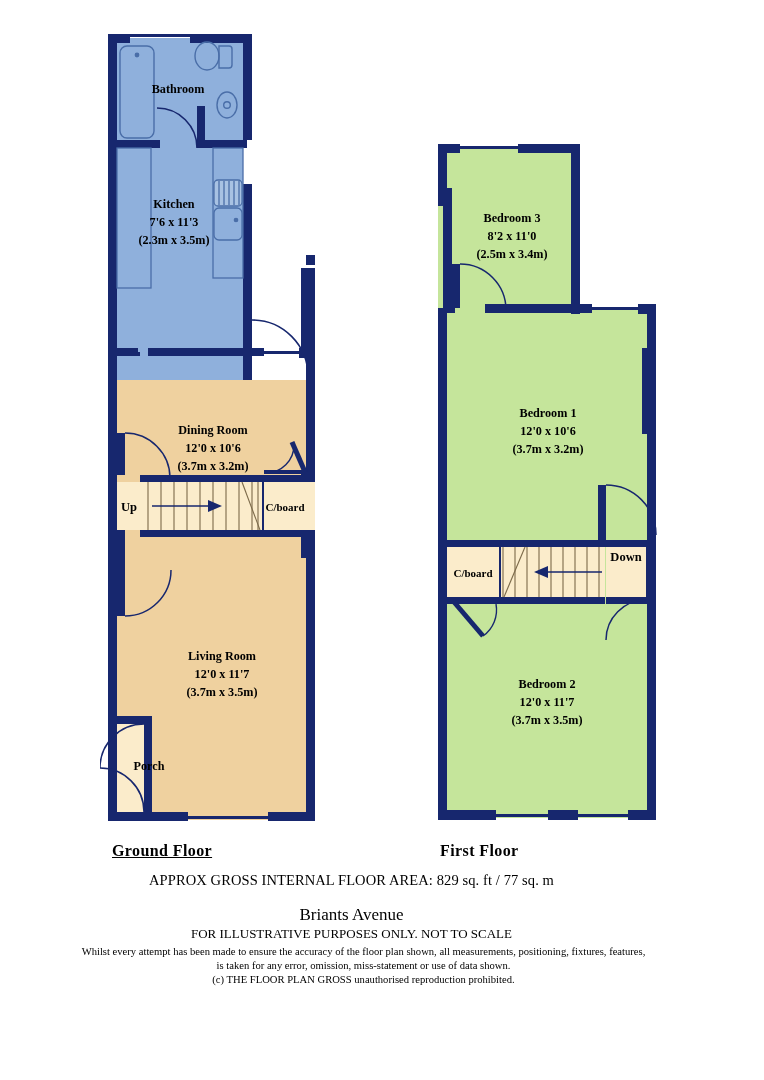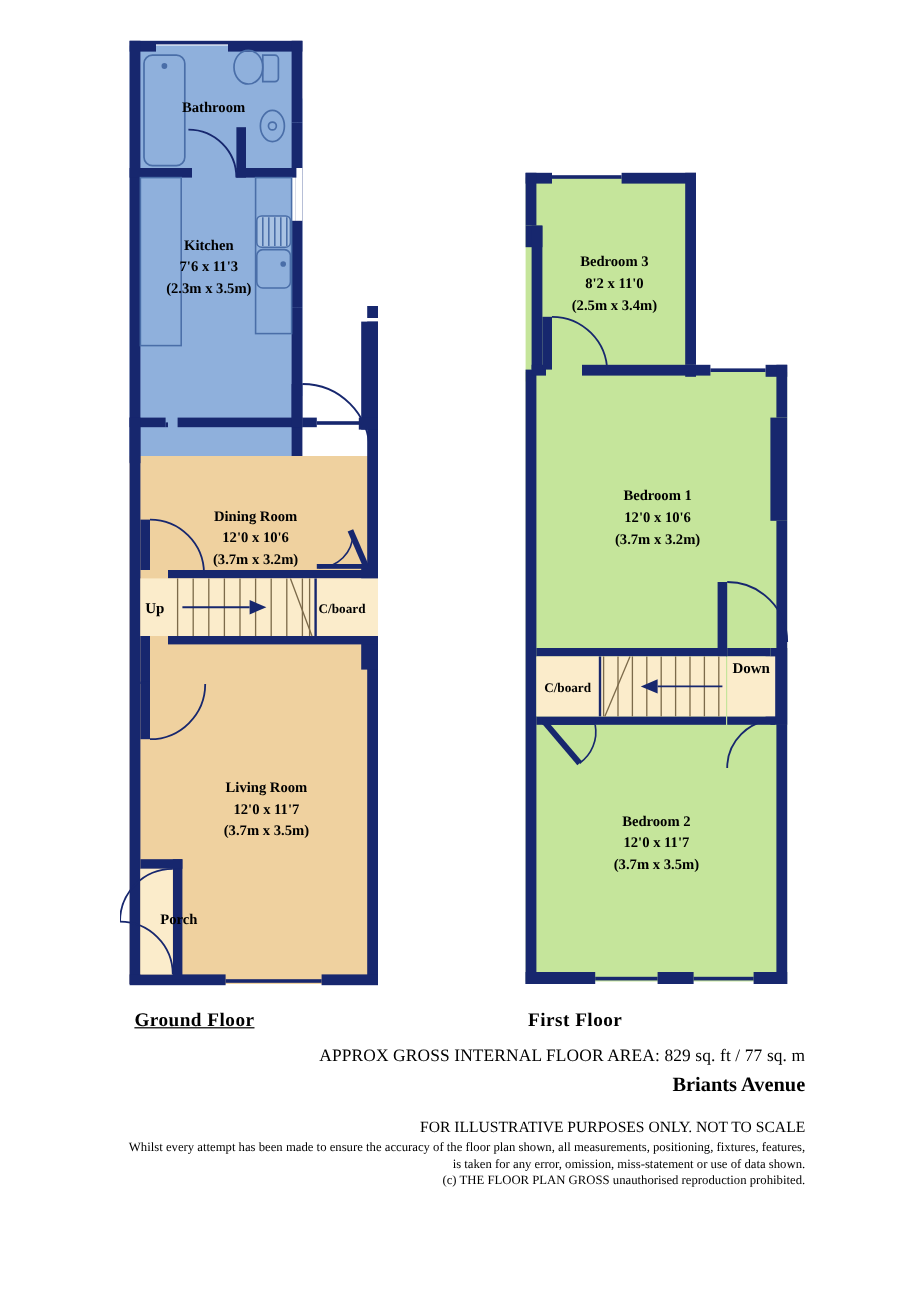--- a/index.html
+++ b/index.html
@@ -3,24 +3,24 @@
 <meta charset="utf-8">
 <style>
   html,body{margin:0;padding:0;background:#ffffff;}
   body{width:764px;height:1080px;position:relative;overflow:hidden;
        font-family:"Liberation Serif","DejaVu Serif",serif;color:#000;}
   #plan-stage{position:absolute;left:0;top:0;width:764px;height:1080px;}
   svg.floor{position:absolute;}
   .floor-label{position:absolute;font-weight:bold;font-size:16px;letter-spacing:.4px;}
   #ground-floor-label{left:112px;top:842px;text-decoration:underline;}
   #first-floor-label{left:440px;top:842px;}
-  #footer{position:absolute;left:0;top:872px;width:671px;text-align:right;}
+  #footer{position:absolute;left:0;top:872px;width:671px;text-align:center;padding-left:16px;}
   #area-line{font-size:14.5px;letter-spacing:.1px;}
-  #address-line{font-size:17px;font-weight:bold;margin-top:5px;}
-  #illustrative-line{font-size:13px;margin-top:17px;}
+  #address-line{font-size:17px;font-weight:normal;margin-top:16px;}
+  #illustrative-line{font-size:13px;margin-top:1px;}
   #disclaimer{font-size:10.6px;line-height:1.32;margin-top:3px;}
   #disclaimer div{white-space:nowrap;margin-left:24px;}
   .rt{font-size:12.2px;font-weight:bold;font-family:"Liberation Serif","DejaVu Serif",serif;}
   .stair-lbl{font-size:12.5px;font-weight:bold;}
   .cb-lbl{font-size:11px;font-weight:bold;}
 </style>
 </head>
 <body>
 
 <div id="plan-stage">

